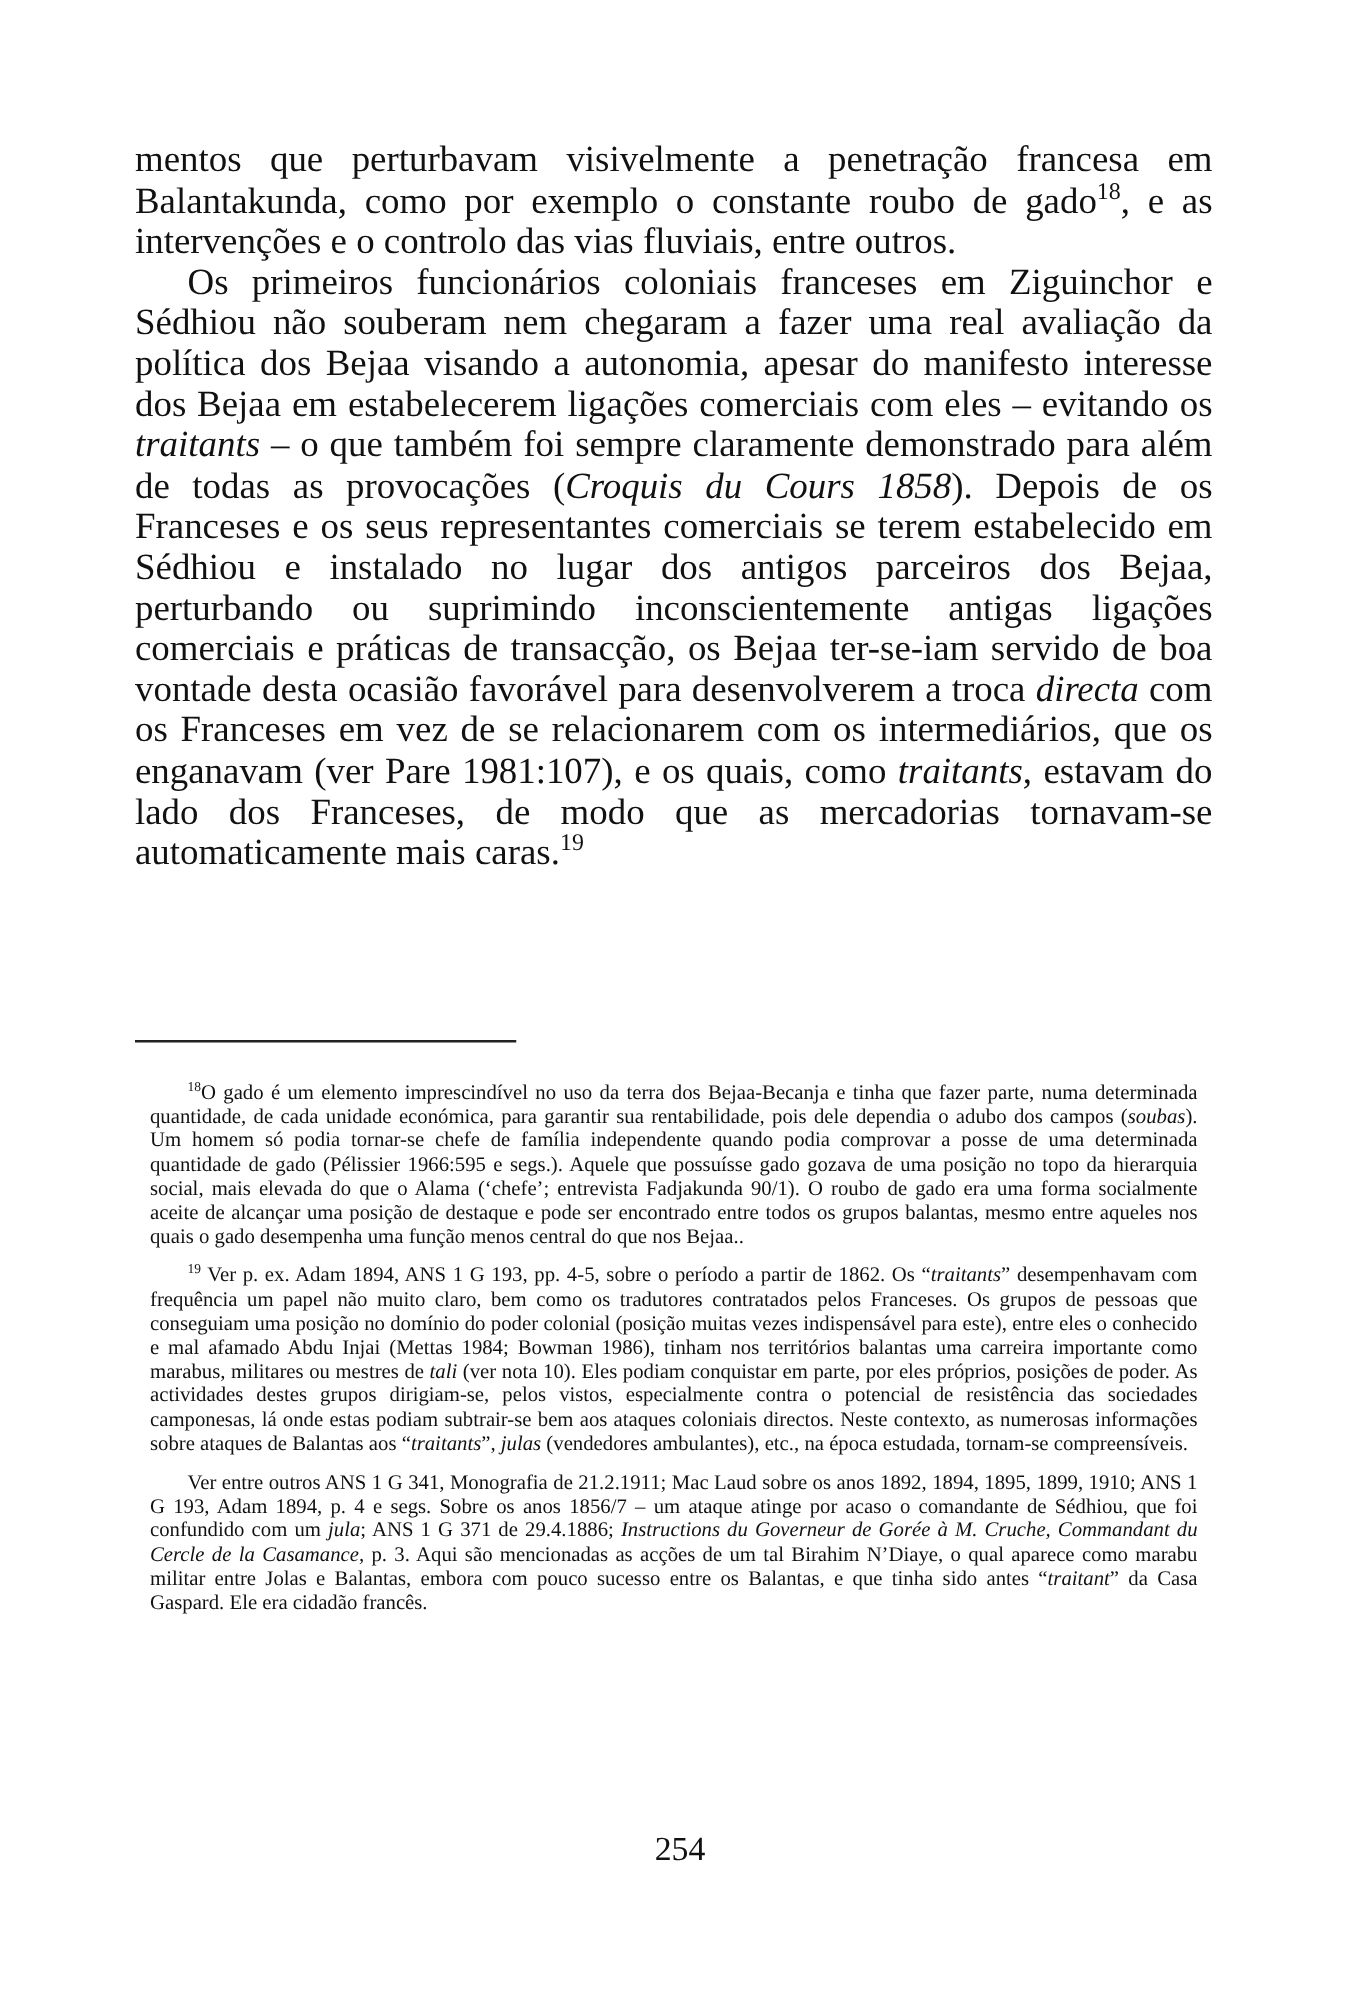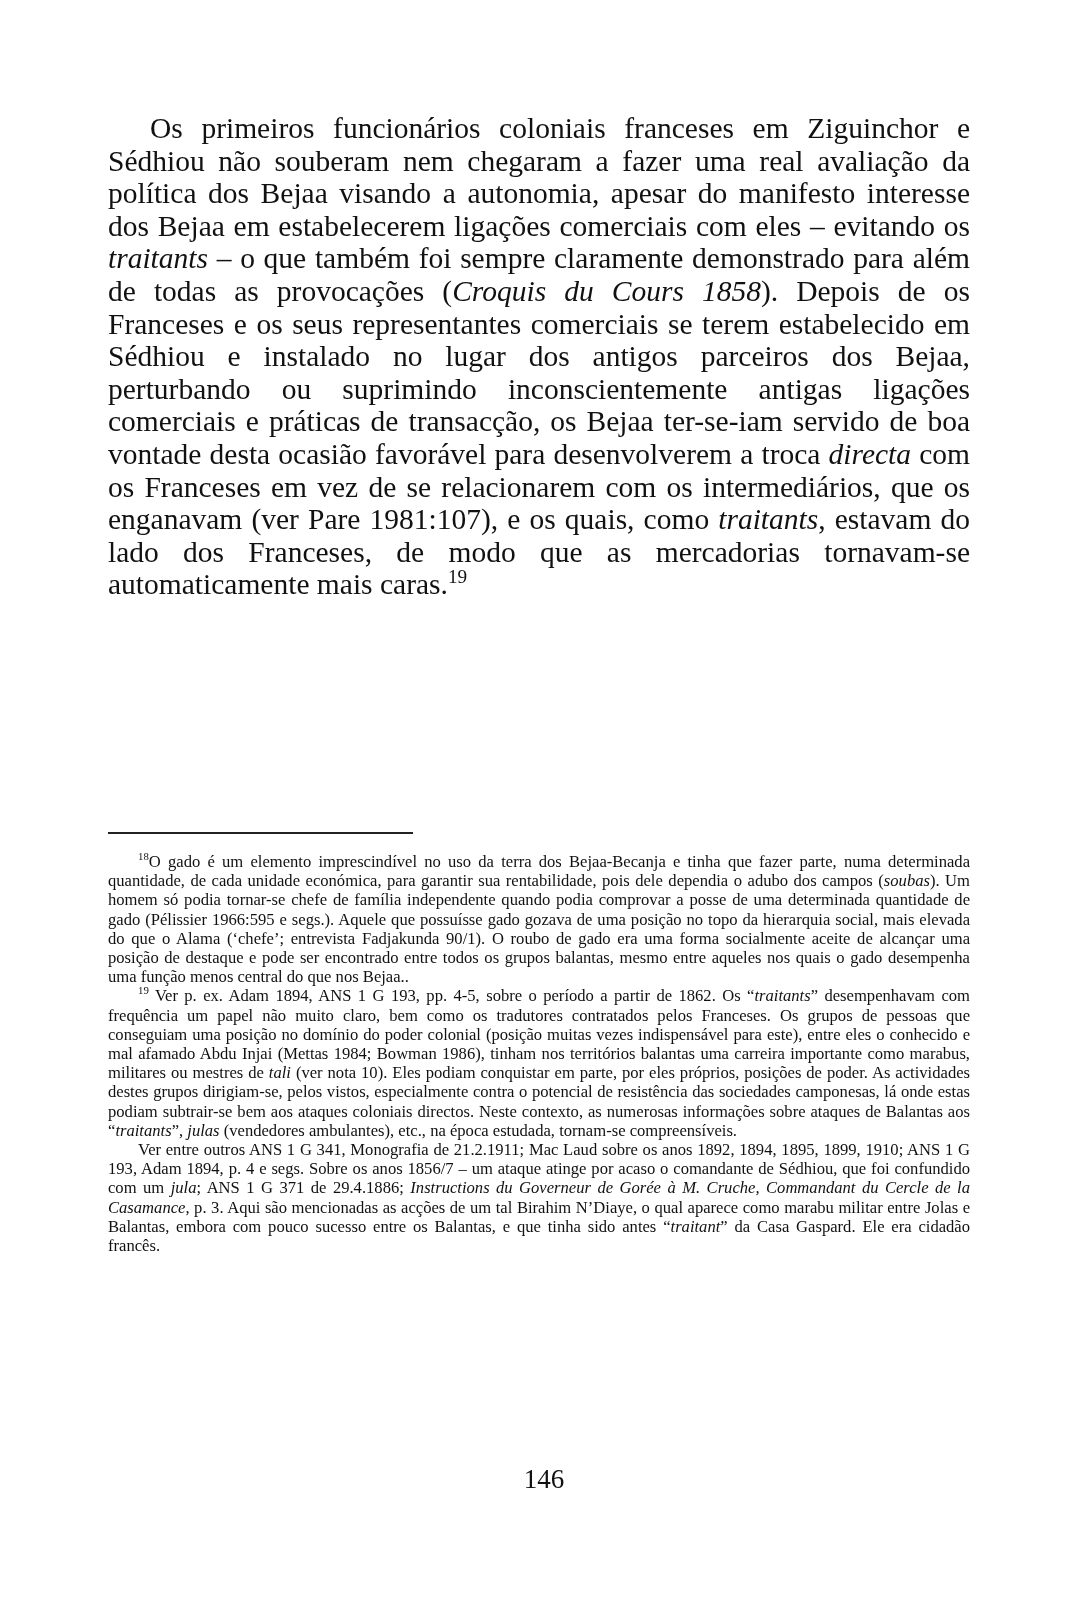--- a/index.html
+++ b/index.html
@@ -5,33 +5,34 @@
   html, body { margin:0; padding:0; background:#fff; }
   body { width:1088px; height:1600px; position:relative; overflow:hidden;
          font-family:"Liberation Serif", serif; color:#111; }
   .main { position:absolute; left:108px; top:112px; width:862px;
           font-size:29.5px; line-height:32.6px; text-align:justify; }
   .main p { margin:0; }
   .main p.indent { text-indent:42px;font-family:Liberation Serif, serif; }
   .rule { position:absolute; left:108px; top:832px; width:305px; height:2px; background:#222; }
   .notes { position:absolute; left:108px; top:852px; width:862px;
            font-size:16.6px; line-height:19.2px; text-align:justify; }
-  .notes p { margin:0; text-indent:30px; }
+  .notes p { margin:12px; text-indent:30px; }
   .sup { font-size:65%; vertical-align:super; line-height:0; }
   .page-num { position:absolute; left:0; width:1088px; top:1464px; text-align:center;
               font-size:27px; }
 </style>
 </head>
 <body>
 
 <div class="main">
+  <p><span>mentos que perturbavam visivelmente a penetração francesa em Balantakunda, como por exemplo o constante roubo de gado</span><span class="sup">18</span><span>, e as intervenções e o controlo das vias fluviais, entre outros.</span></p>
   <p class="indent"><span>Os primeiros funcionários coloniais franceses em Ziguinchor e Sédhiou não souberam nem chegaram a fazer uma real avaliação da política dos Bejaa visando a autonomia, apesar do manifesto interesse dos Bejaa em estabelecerem ligações comerciais com eles – evitando os </span><i>traitants</i><span> – o que também foi sempre claramente demonstrado para além de todas as provocações (</span><i>Croquis du Cours 1858</i><span>). Depois de os Franceses e os seus representantes comerciais se terem estabelecido em Sédhiou e instalado no lugar dos antigos parceiros dos Bejaa, perturbando ou suprimindo inconscientemente antigas ligações comerciais e práticas de transacção, os Bejaa ter-se-iam servido de boa vontade desta ocasião favorável para desenvolverem a troca </span><i>directa</i><span> com os Franceses em vez de se relacionarem com os intermediários, que os enganavam (ver Pare 1981:107), e os quais, como </span><i>traitants</i><span>, estavam do lado dos Franceses, de modo que as mercadorias tornavam-se automaticamente mais caras.</span><span class="sup">19</span></p>
 </div>
 
 <div class="rule"></div>
 
 <div class="notes">
   <p><span class="sup">18</span><span>O gado é um elemento imprescindível no uso da terra dos Bejaa-Becanja e tinha que fazer parte, numa determinada quantidade, de cada unidade económica, para garantir sua rentabilidade, pois dele dependia o adubo dos campos (</span><i>soubas</i><span>). Um homem só podia tornar-se chefe de família independente quando podia comprovar a posse de uma determinada quantidade de gado (Pélissier 1966:595 e segs.). Aquele que possuísse gado gozava de uma posição no topo da hierarquia social, mais elevada do que o Alama (‘chefe’; entrevista Fadjakunda 90/1). O roubo de gado era uma forma socialmente aceite de alcançar uma posição de destaque e pode ser encontrado entre todos os grupos balantas, mesmo entre aqueles nos quais o gado desempenha uma função menos central do que nos Bejaa..</span></p>
   <p><span class="sup">19</span><span> Ver p. ex. Adam 1894, ANS 1 G 193, pp. 4-5, sobre o período a partir de 1862. Os “</span><i>traitants</i><span>” desempenhavam com frequência um papel não muito claro, bem como os tradutores contratados pelos Franceses. Os grupos de pessoas que conseguiam uma posição no domínio do poder colonial (posição muitas vezes indispensável para este), entre eles o conhecido e mal afamado Abdu Injai (Mettas 1984; Bowman 1986), tinham nos territórios balantas uma carreira importante como marabus, militares ou mestres de </span><i>tali</i><span> (ver nota 10). Eles podiam conquistar em parte, por eles próprios, posições de poder. As actividades destes grupos dirigiam-se, pelos vistos, especialmente contra o potencial de resistência das sociedades camponesas, lá onde estas podiam subtrair-se bem aos ataques coloniais directos. Neste contexto, as numerosas informações sobre ataques de Balantas aos “</span><i>traitants</i><span>”, </span><i>julas</i><span> (vendedores ambulantes), etc., na época estudada, tornam-se compreensíveis.</span></p>
   <p><span>Ver entre outros ANS 1 G 341, Monografia de 21.2.1911; Mac Laud sobre os anos 1892, 1894, 1895, 1899, 1910; ANS 1 G 193, Adam 1894, p. 4 e segs. Sobre os anos 1856/7 – um ataque atinge por acaso o comandante de Sédhiou, que foi confundido com um </span><i>jula</i><span>; ANS 1 G 371 de 29.4.1886; </span><i>Instructions du Governeur de Gorée à M. Cruche, Commandant du Cercle de la Casamance</i><span>, p. 3. Aqui são mencionadas as acções de um tal Birahim N’Diaye, o qual aparece como marabu militar entre Jolas e Balantas, embora com pouco sucesso entre os Balantas, e que tinha sido antes “</span><i>traitant</i><span>” da Casa Gaspard. Ele era cidadão francês.</span></p>
 </div>
 
-<div class="page-num">146</div>
+<div class="page-num">254</div>
 
 </body></html>

